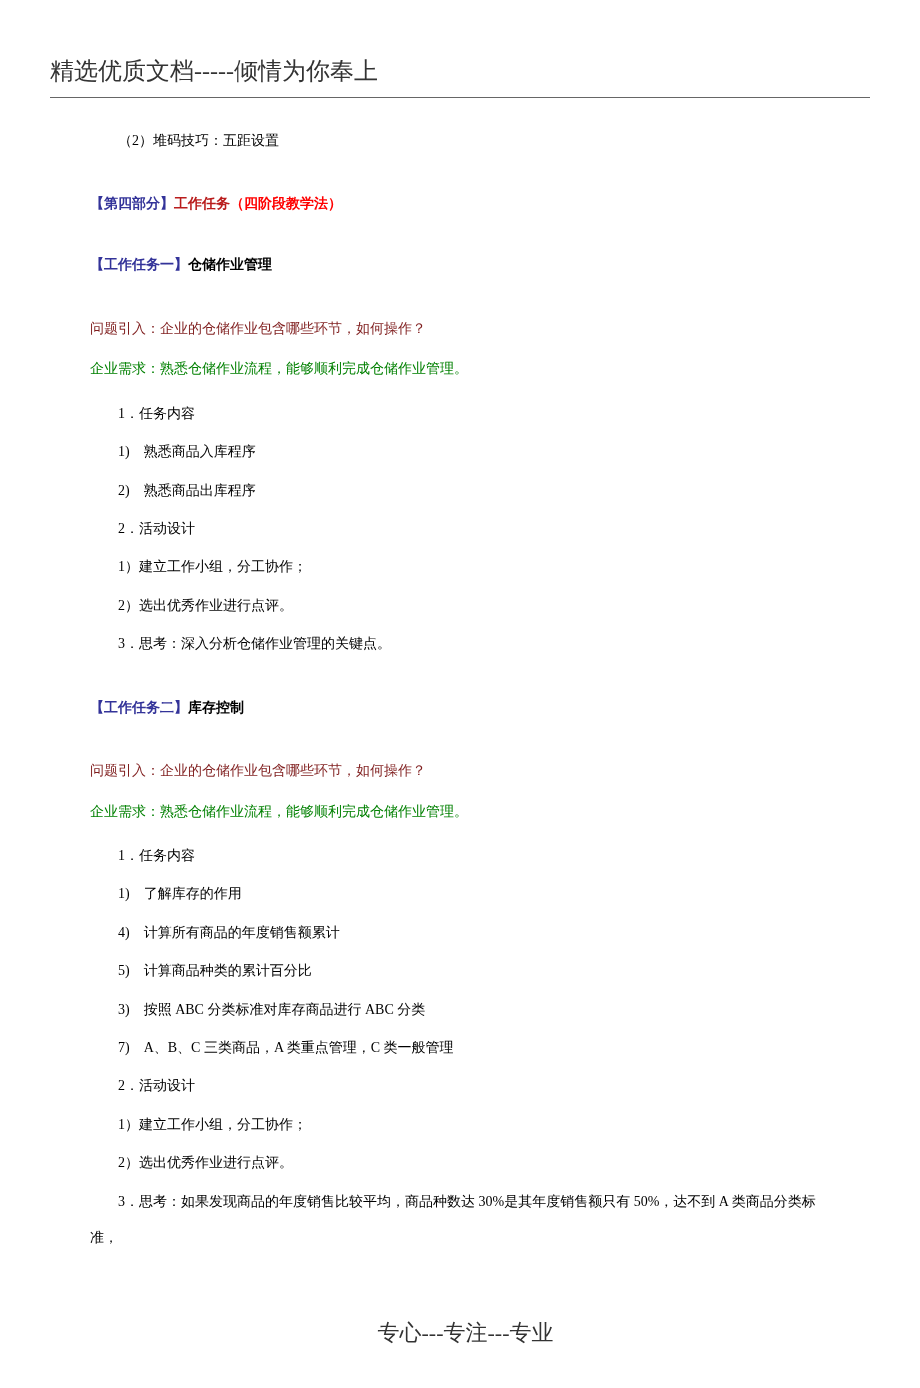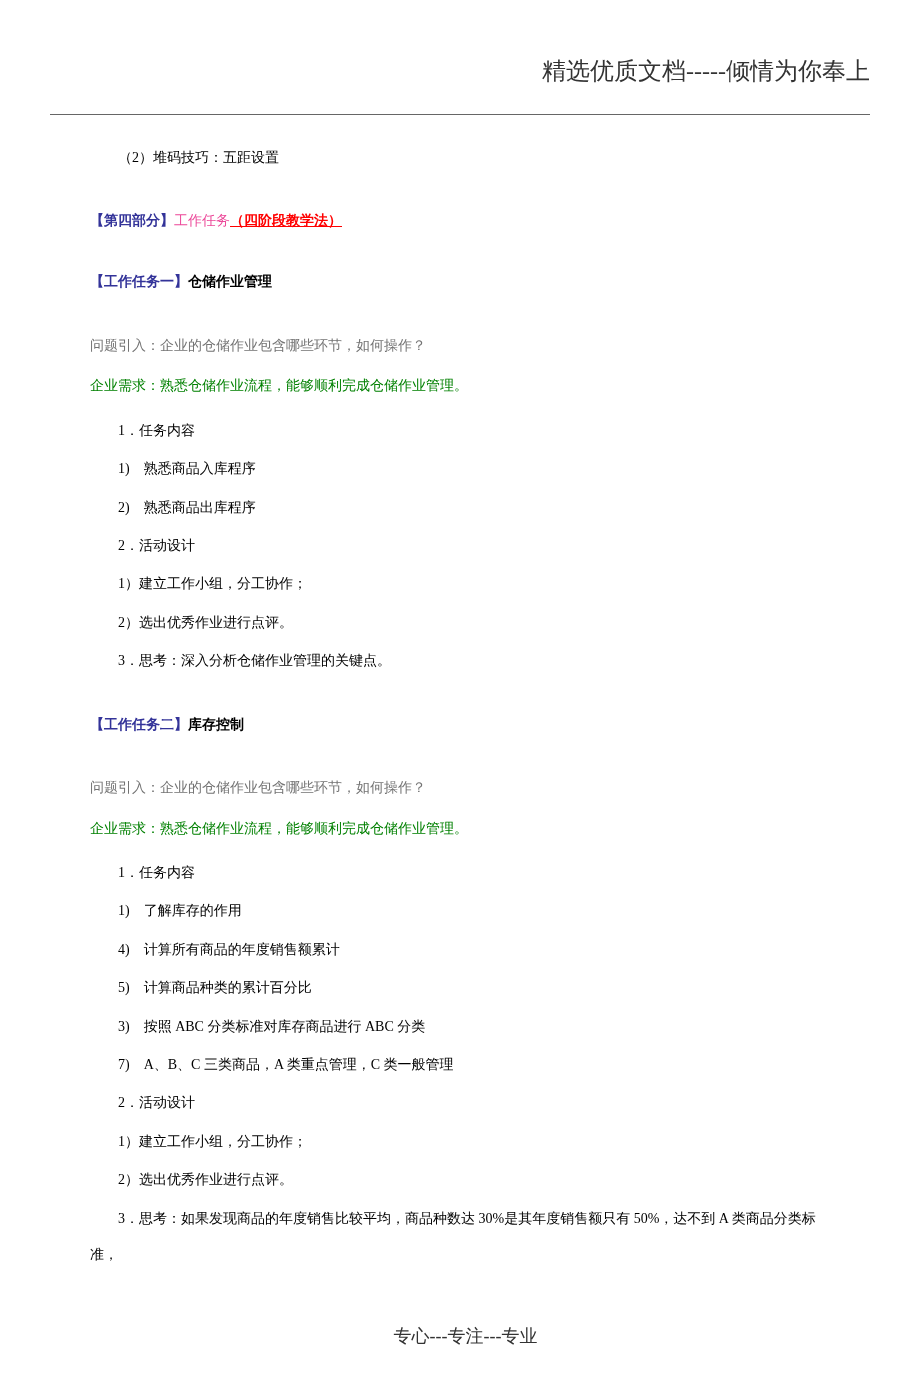--- a/index.html
+++ b/index.html
@@ -13,25 +13,25 @@
       background: #fff;
       font-family: "SimSun", "宋体", serif;
       font-size: 14px;
       color: #000;
       position: relative;
     }
     .page {
       padding: 55px 50px 40px 50px;
     }
     .header {
-      text-align: right;
+      text-align: left;
       font-size: 24px;
       color: #333;
       font-family: "SimSun", serif;
-      padding-bottom: 27px;
+      padding-bottom: 10px;
       border-bottom: 1px solid #666;
       margin-bottom: 25px;
     }
     .content {
       padding: 0 40px;
     }
     .line {
       line-height: 2.6;
       margin-bottom: 2px;
     }
@@ -44,54 +44,53 @@
     .section-heading {
       margin-top: 30px;
       margin-bottom: 30px;
       line-height: 2.2;
     }
     .section-heading .bracket-label {
       color: #333399;
       font-weight: bold;
     }
     .section-heading .bold-black {
-      font-weight: normal;
-      color: #ec4899;
+      font-weight: bold;
+      color: #b91c1c;
     }
     .section-heading .red-bold {
       font-weight: bold;
       color: #ff0000;
-      text-decoration: underline;
     }
     .task-heading {
       margin-top: 30px;
       margin-bottom: 30px;
       line-height: 2.2;
     }
     .task-heading .bracket-label {
       color: #333399;
       font-weight: bold;
     }
     .task-heading .bold-black {
       font-weight: bold;
       color: #000;
     }
     .red-text {
-      color: #737373;
+      color: #7f1d1d;
     }
     .green-text {
       color: #008000;
     }
     .footer {
       position: absolute;
       bottom: 40px;
       left: 11px;
       right: 0;
       text-align: center;
-      font-size: 18px;
+      font-size: 22px;
       color: #333;
       font-family: "SimSun", serif;
     }
     .para-block {
       margin-bottom: 4px;
     }
   </style>
 </head>
 <body>
 

